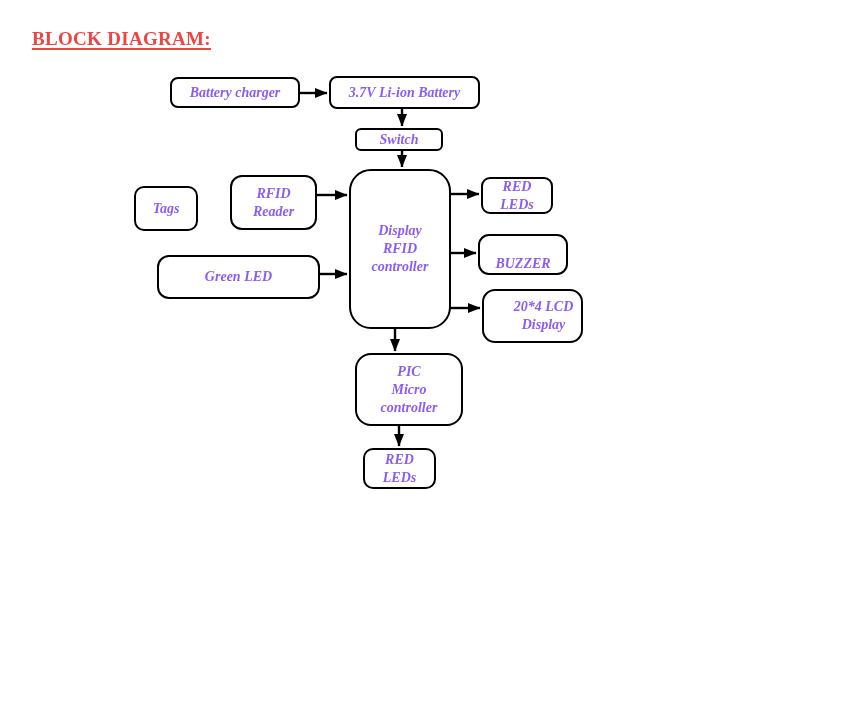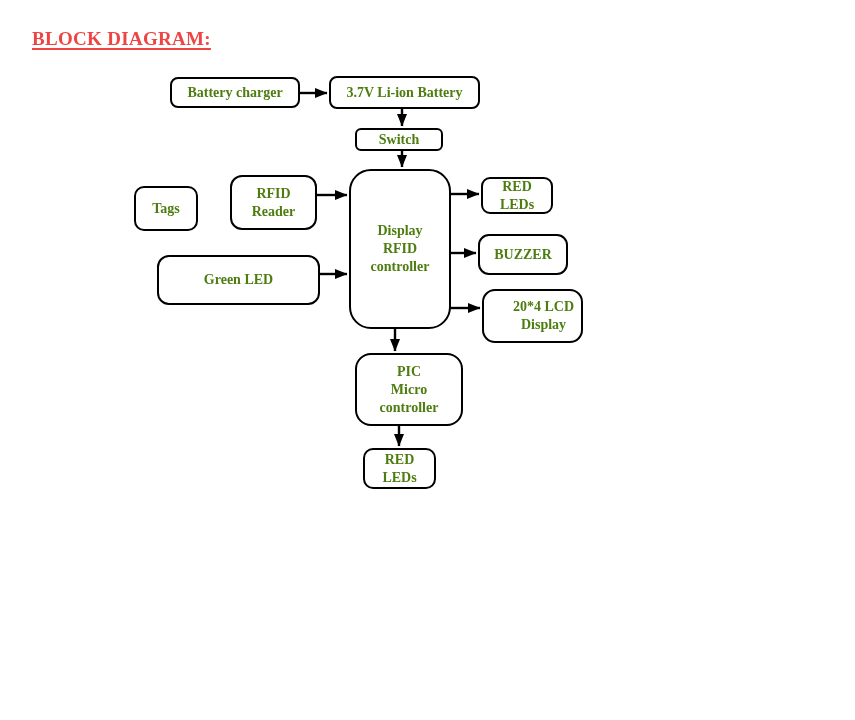--- a/index.html
+++ b/index.html
@@ -36,22 +36,23 @@
     border: 2.6px solid #000000;
     background: #ffffff;
     display: flex;
     flex-direction: column;
     align-items: center;
     justify-content: center;
     text-align: center;
     font-weight: bold;
     font-size: 14px;
     line-height: 18px;
-    color: #4d7c0f;
+    color: #8b5cf6;
     white-space: nowrap;
+    font-style: italic;
   }
 </style>
 </head>
 <body>
 
 <div class="page">
   <h1 class="title">BLOCK DIAGRAM:</h1>
 
   <svg class="connectors" viewBox="0 0 855 720" xmlns="http://www.w3.org/2000/svg">
     <defs>
@@ -86,28 +87,28 @@
       </div>
       <div class="node" style="left: 230px; top: 175px; width: 87px; height: 55px; border-radius: 12px;">
         <div>RFID</div>
         <div>Reader</div>
       </div>
       <div class="node" style="left: 349px; top: 169px; width: 102px; height: 160px; border-radius: 22px;">
         <div>Display</div>
         <div>RFID</div>
         <div>controller</div>
       </div>
-      <div class="node" style="left: 157px; top: 255px; width: 163px; height: 50px; border-radius: 12px;">
+      <div class="node" style="left: 157px; top: 255px; width: 163px; height: 44px; border-radius: 12px;">
         <div>Green LED</div>
       </div>
       <div class="node" style="left: 481px; top: 177px; width: 72px; height: 37px; border-radius: 9px;">
         <div>RED</div>
         <div>LEDs</div>
       </div>
-      <div class="node" style="left: 478px; top: 234px; width: 90px; height: 41px; border-radius: 11px;">
+      <div class="node" style="left: 478px; top: 234px; width: 90px; height: 41px; border-radius: 11px; justify-content: flex-end;">
         <div>BUZZER</div>
       </div>
       <div class="node" style="left: 482px; top: 289px; width: 101px; height: 54px; border-radius: 13px; padding-left: 22px;">
         <div>20*4 LCD</div>
         <div>Display</div>
       </div>
       <div class="node" style="left: 355px; top: 353px; width: 108px; height: 73px; border-radius: 16px;">
         <div>PIC</div>
         <div>Micro</div>
         <div>controller</div>

